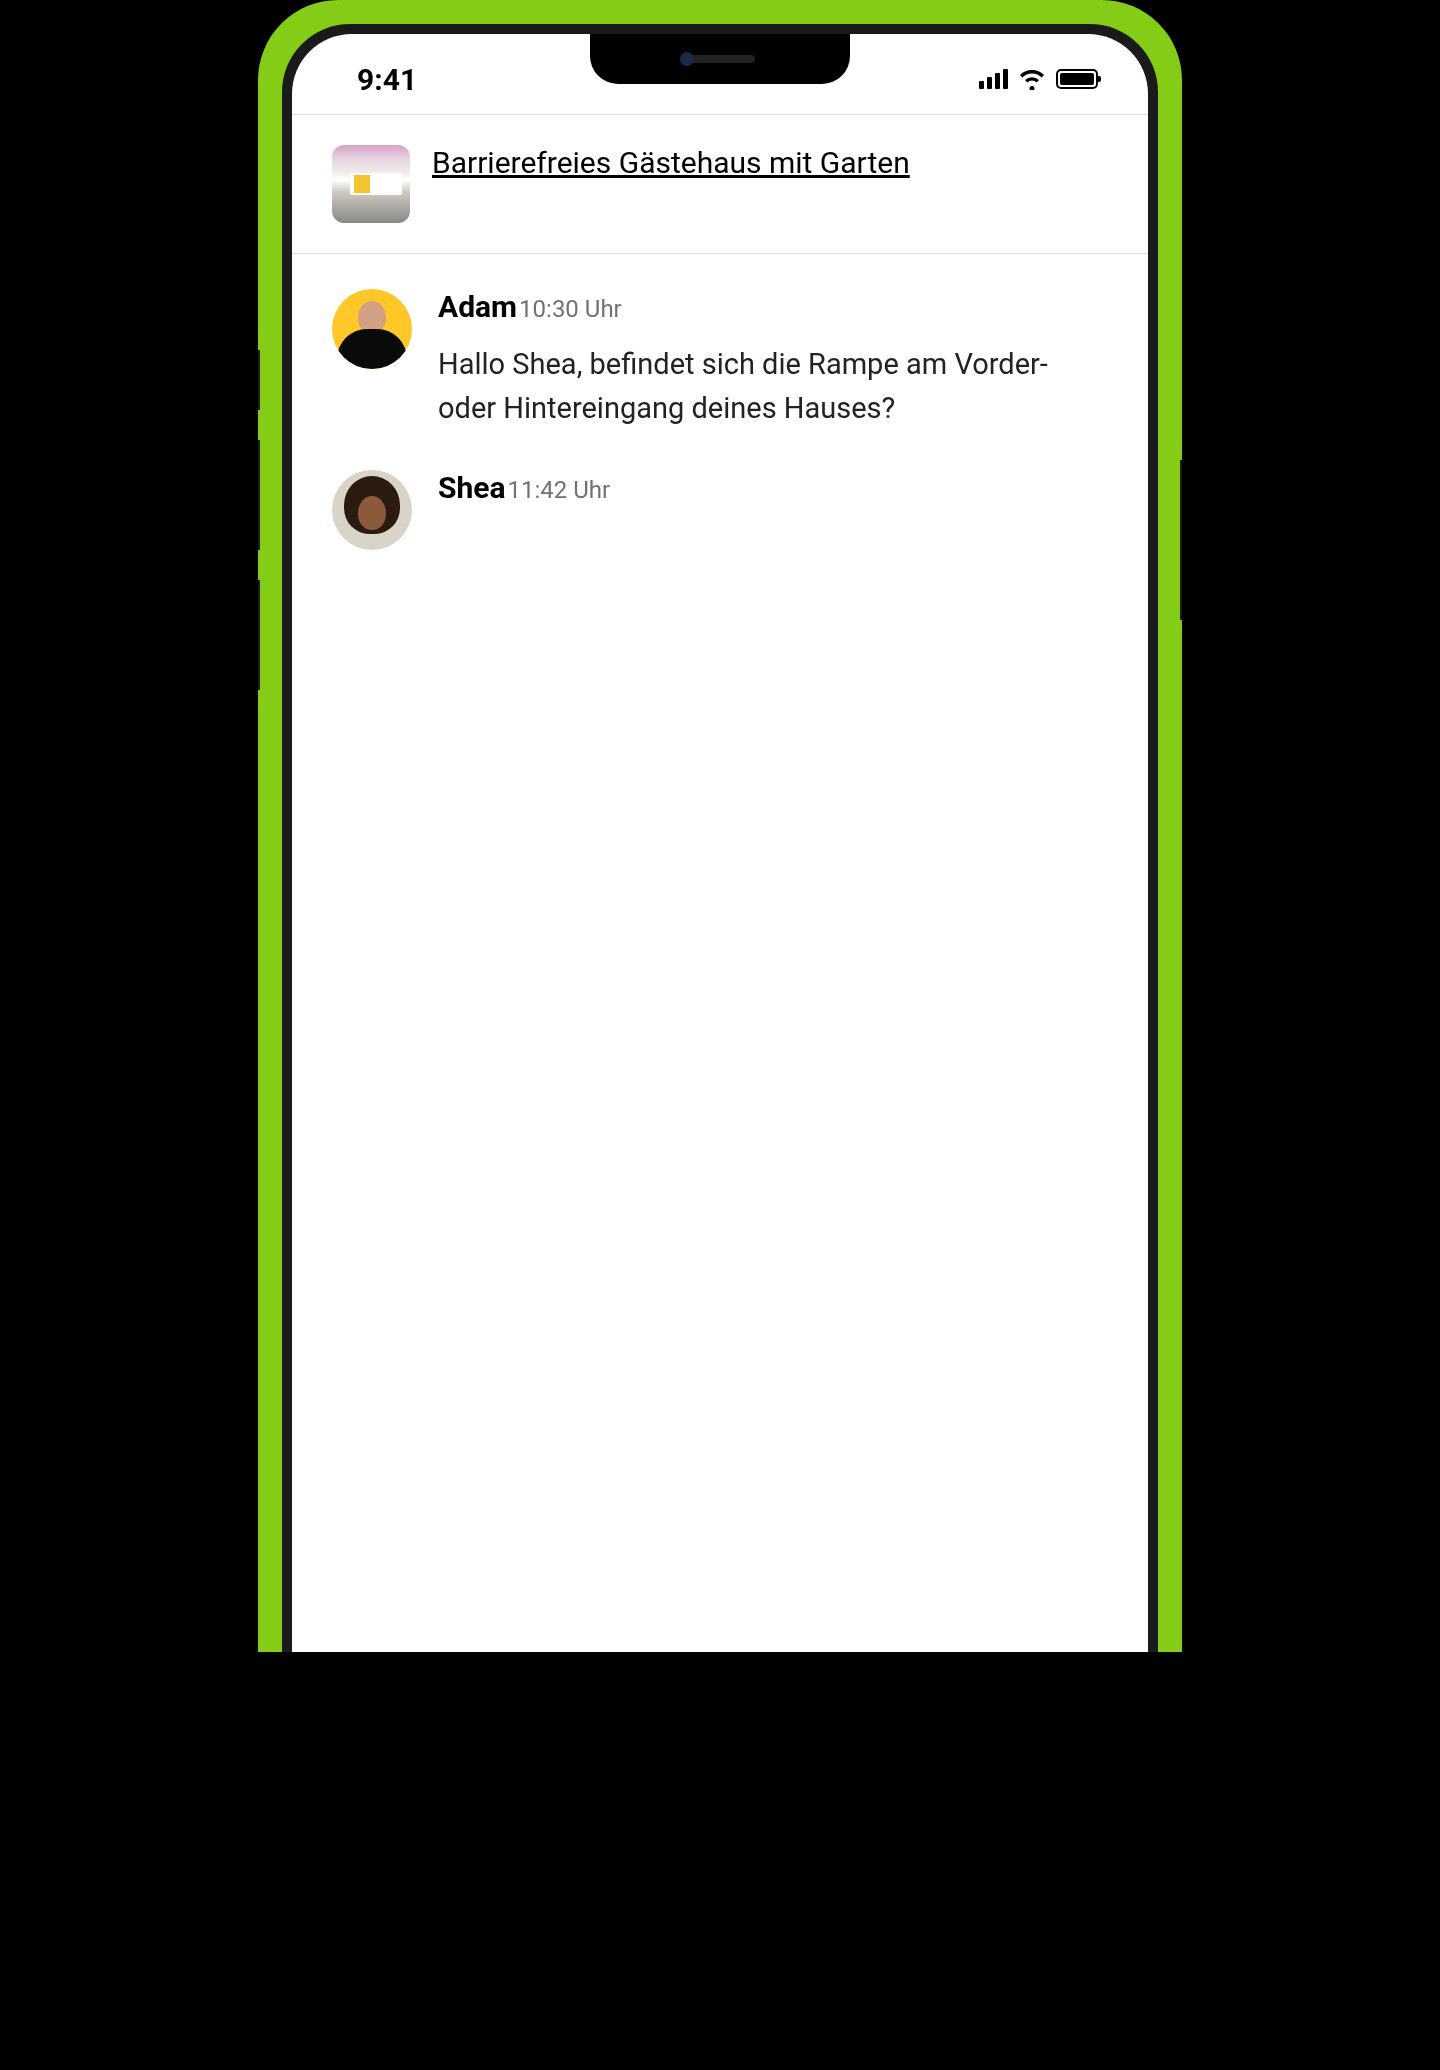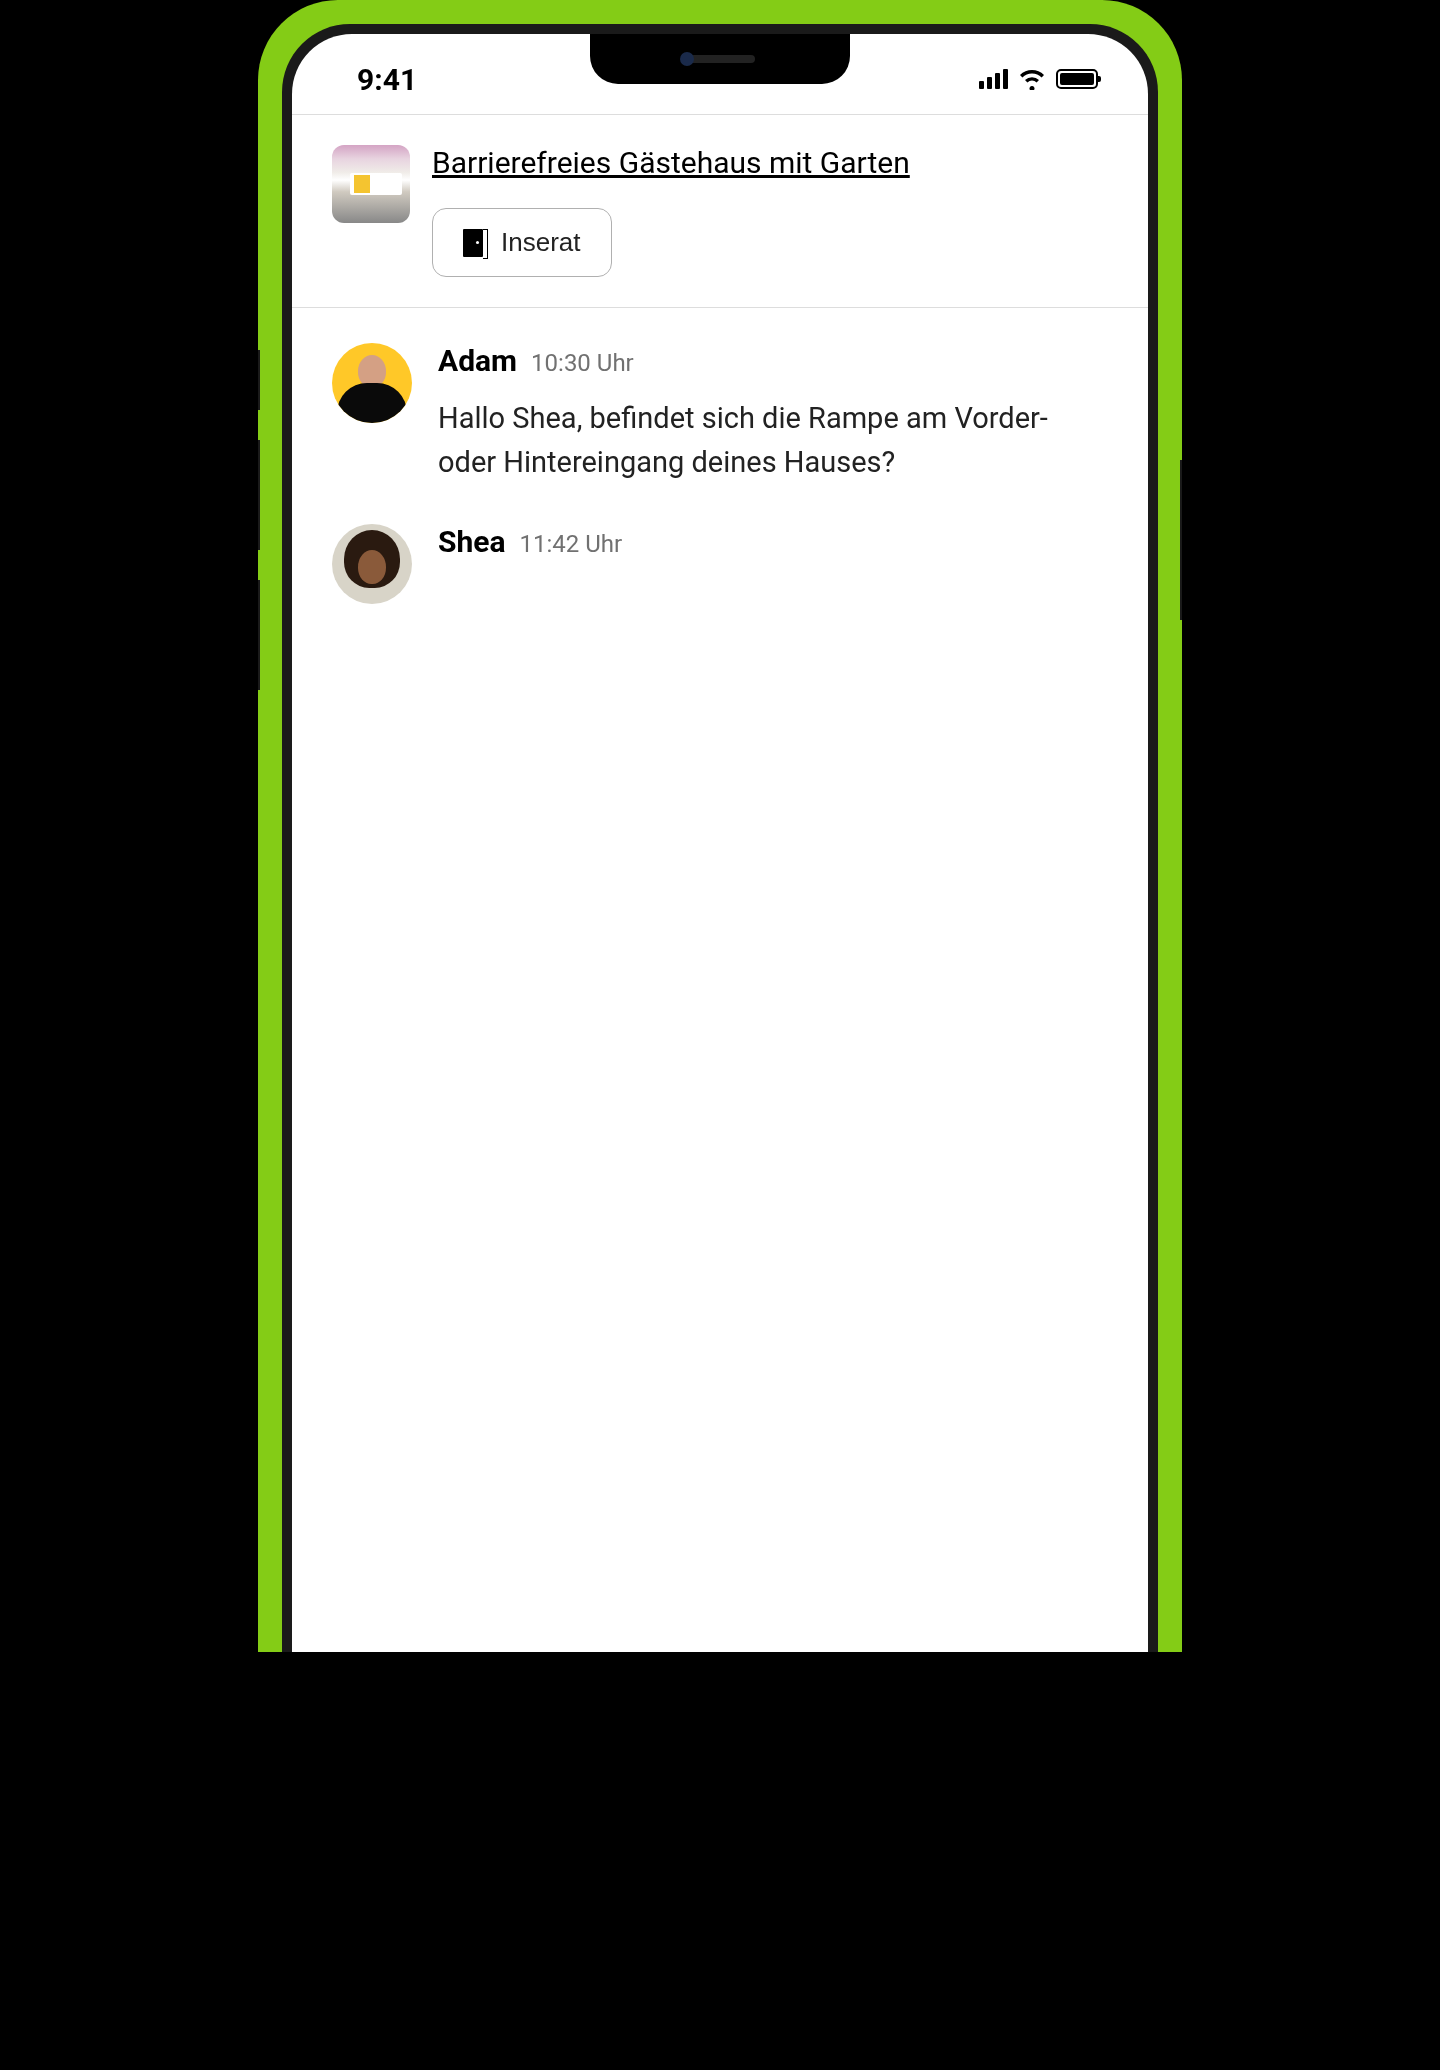--- a/index.html
+++ b/index.html
@@ -326,21 +326,21 @@
       width:28px; height:34px;
       background:#8a5a3a;
       border-radius:50% 50% 48% 48%;
     }
     .message-body {
       flex: 1;
     }
     .message-header {
       display: flex;
       align-items: baseline;
-      gap: 14px;
+      gap: 2px;
       margin-bottom: 10px;
     }
     .message-name {
       font-size: 30px;
       font-weight: 700;
       color: #000;
     }
     .message-time {
       font-size: 24px;
       color: #717171;
@@ -387,24 +387,20 @@
         </div>
       </div>
 
 
       <div class="divider"></div>
 
       <div class="listing-row">
         <div class="listing-thumb"></div>
         <div class="listing-info">
           <div class="listing-title">Barrierefreies Gästehaus mit Garten</div>
-          <button class="inserat-btn">
-            <span class="door-icon"></span>
-            <span>Inserat</span>
-          </button>
         </div>
       </div>
 
       <div class="divider"></div>
 
       <div class="messages">
         <div class="message">
           <div class="avatar avatar-adam"></div>
           <div class="message-body">
             <div class="message-header">

